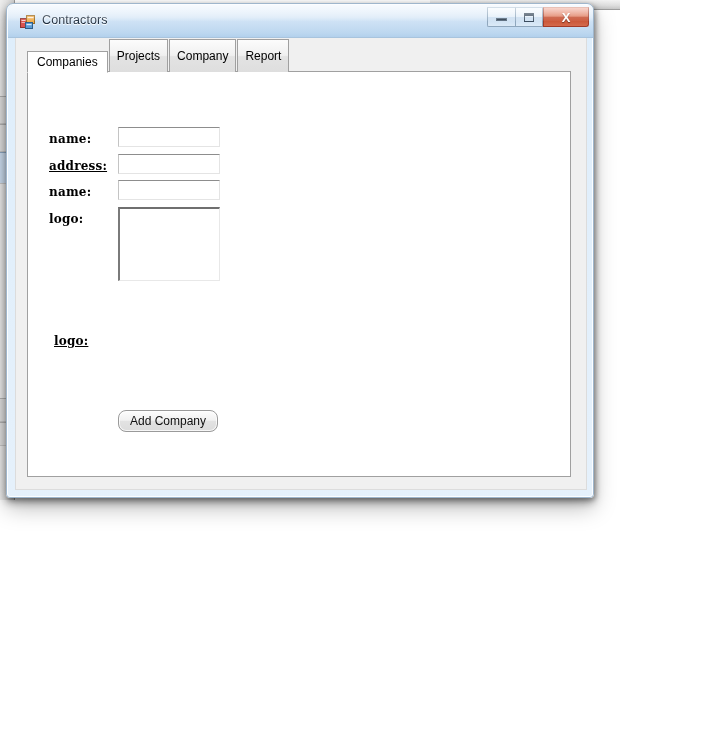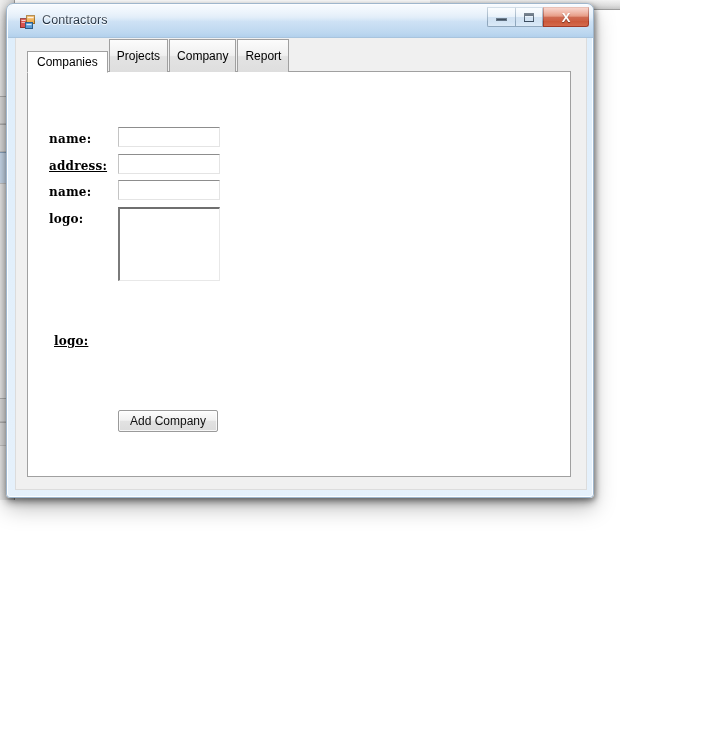--- a/index.html
+++ b/index.html
@@ -279,21 +279,21 @@
   }
 
   #add-company-button {
     position: absolute;
     box-sizing: border-box;
     font-family: "Liberation Sans", sans-serif;
     font-size: 12px;
     color: #101010;
     background: linear-gradient(to bottom, #fdfdfd 0%, #f1f1f1 46%, #e2e2e2 52%, #dcdcdc 100%);
     border: 1px solid #9a9a9a;
-    border-radius: 2px;
+    border-radius: 8px;
     box-shadow: inset 0 0 0 1px rgba(255,255,255,0.75);
     cursor: default;
     line-height: 1;
   }
 </style>
 </head>
 <body>
 
 <div id="desktop">
 

